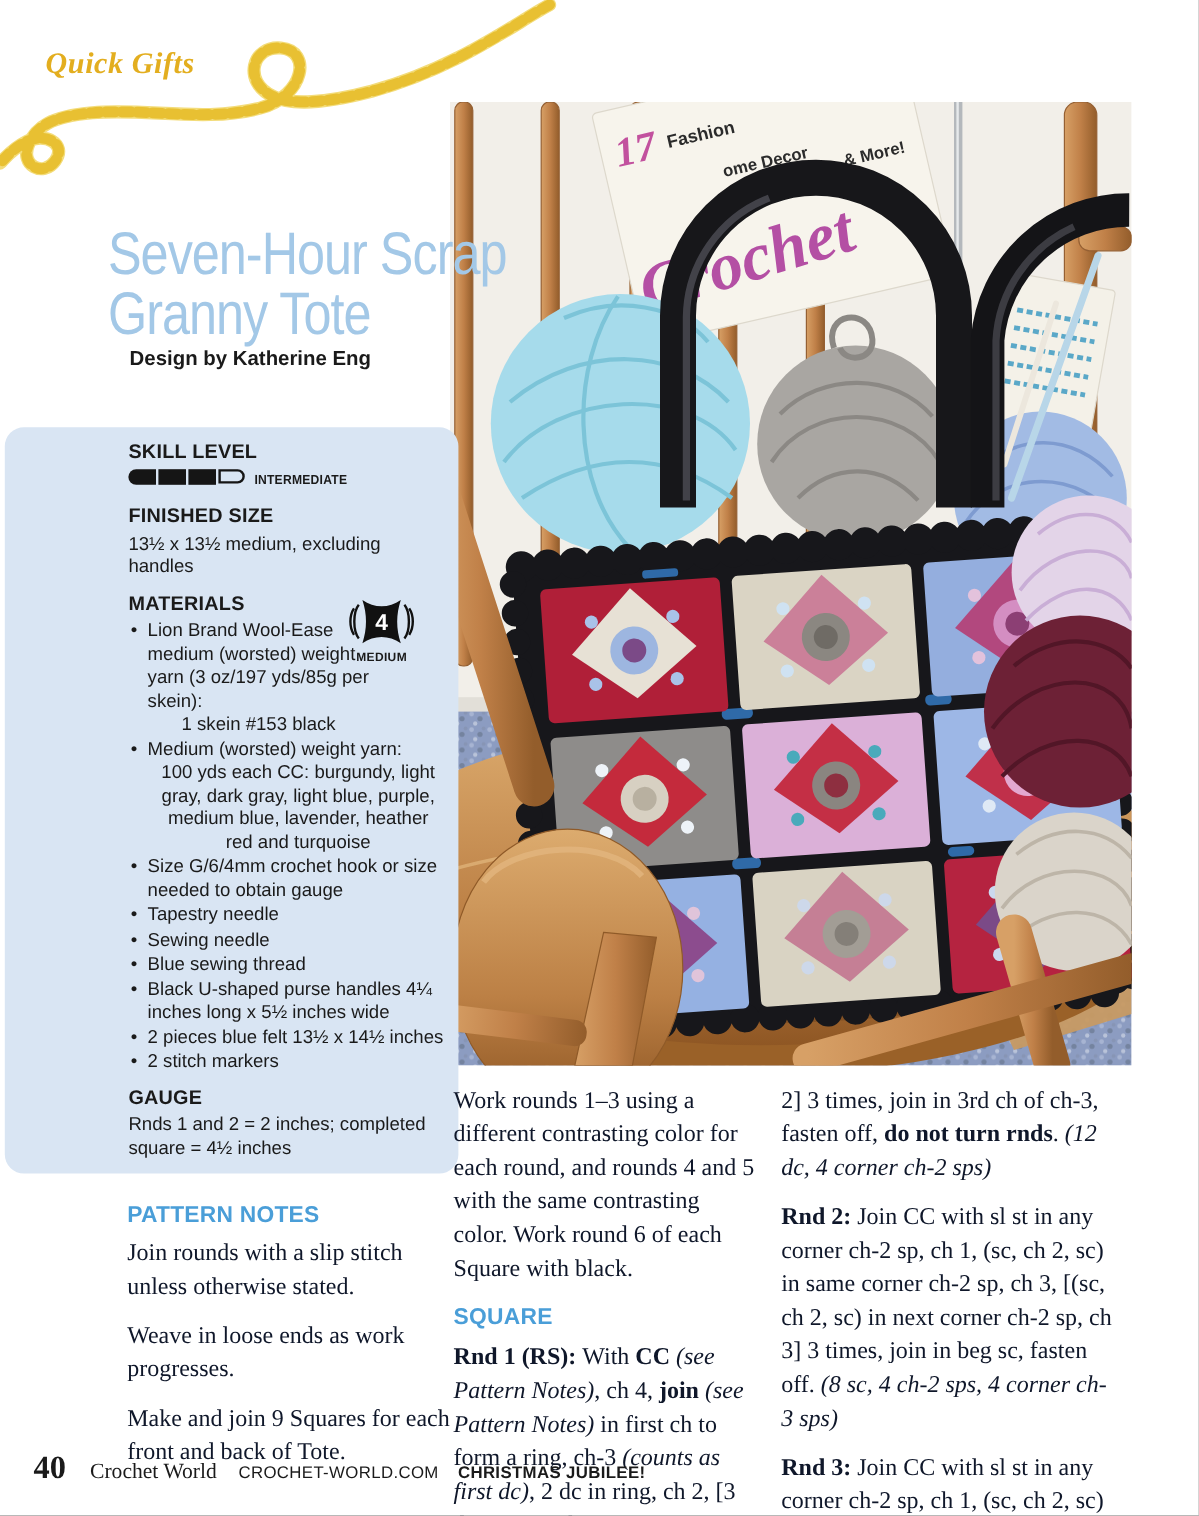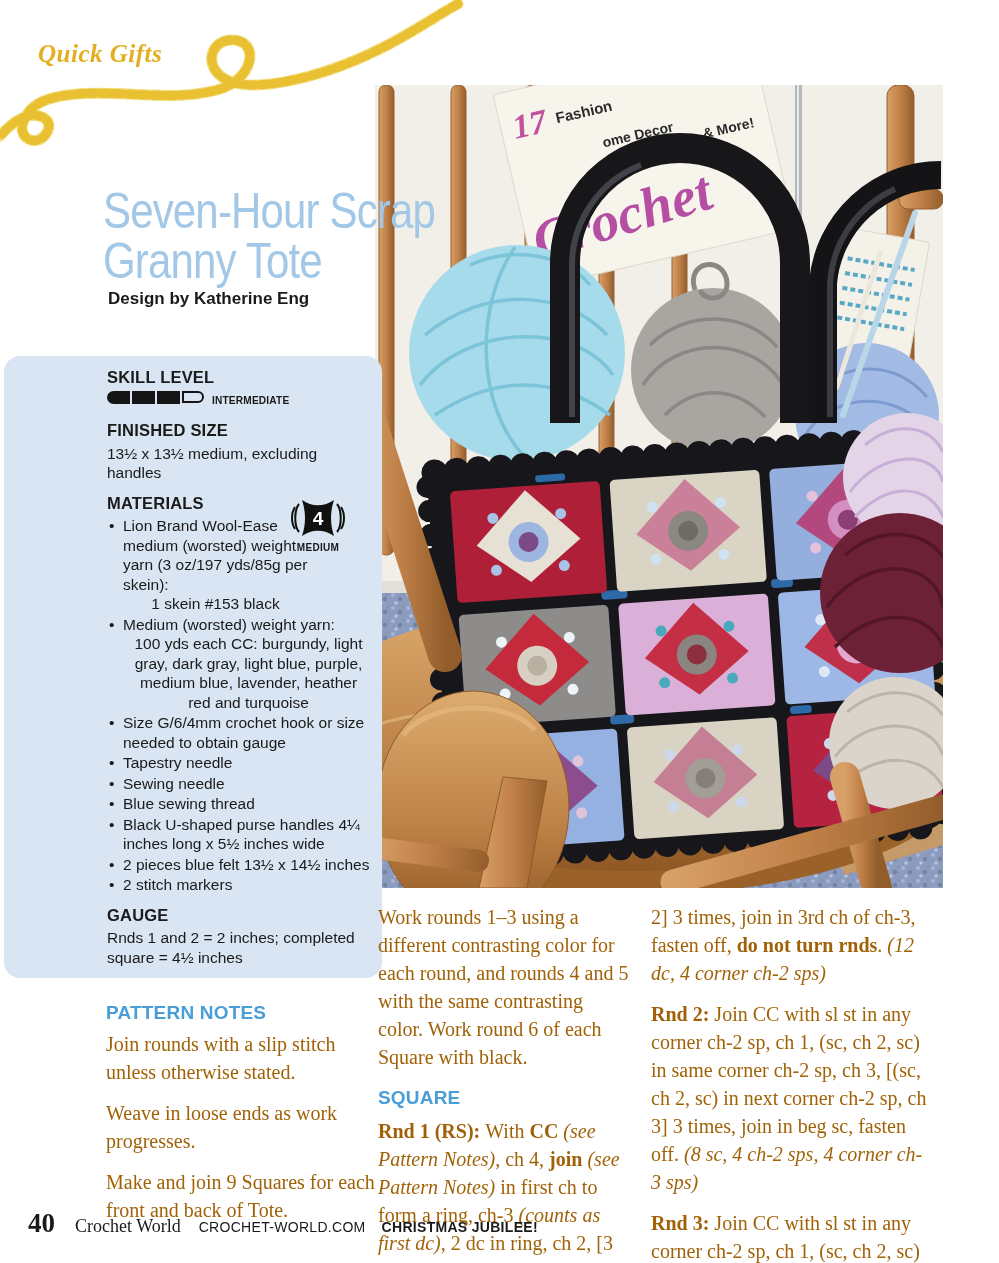--- a/index.html
+++ b/index.html
@@ -5,21 +5,21 @@
   html,body{margin:0;padding:0;background:#888;}
   .page{position:relative;width:999px;height:1263px;background:#ffffff;overflow:hidden;
         font-family:"Liberation Sans",sans-serif;color:#1a1a1a;margin:0 auto;}
 
   
   .rope-svg{position:absolute;left:0;top:0;}
   .eyebrow{position:absolute;left:38px;top:40px;font-family:"Liberation Serif",serif;
            font-style:italic;font-weight:bold;font-size:25px;color:#e3ae1f;letter-spacing:.5px;}
 
   
-  .title{position:absolute;left:103px;top:186px;z-index:6;color:#a3c8e7;
+  .title{position:absolute;left:90px;top:186px;z-index:6;color:#a3c8e7;
          font-size:50px;line-height:50px;font-weight:400;letter-spacing:-1px;white-space:nowrap;}
   .title .tline{display:block;transform:scaleX(.84);transform-origin:left top;}
   .byline{position:absolute;left:108px;top:289px;z-index:6;font-size:17px;font-weight:bold;}
 
   
   .photo{position:absolute;left:375px;top:85px;z-index:1;}
 
   
   .sidebox{position:absolute;left:4px;top:356px;width:378px;height:622px;
            background:#d9e5f3;border-radius:16px;z-index:2;}
@@ -34,21 +34,21 @@
                transform:scaleX(.92);transform-origin:left center;white-space:nowrap;}
   ul.mats{list-style:none;margin:0;padding:0;}
   ul.mats li{position:relative;padding-left:16px;margin:0 0 1px;}
   ul.mats li::before{content:"•";position:absolute;left:2px;top:0;}
   ul.mats li.has-badge{padding-right:66px;}
   .subline{text-align:center;padding:0 4px;}
   .yarn-badge{position:absolute;left:284px;top:140px;width:60px;text-align:center;}
 
   
   .blue-head{color:#4a9ed8;font-size:19px;font-weight:bold;letter-spacing:.2px;margin:0 0 6px;}
-  .serif{font-family:"Liberation Serif",serif;font-size:20px;line-height:28px;color:#a16207;}
+  .serif{font-family:"Liberation Serif",serif;font-size:20px;line-height:28px;color:#0f172a;}
   .notes{position:absolute;left:106px;top:1002px;width:272px;z-index:2;}
   .notes p{margin:0 0 13px;}
   .col{position:absolute;top:903px;z-index:2;}
   .col.mid{left:378px;width:254px;}
   .col.right{left:651px;width:276px;}
   .col p{margin:0 0 13px;}
   .col .blue-head{margin:16px 0 8px;}
 
   
   .footer{position:absolute;left:28px;top:1208px;display:flex;align-items:baseline;z-index:2;}

